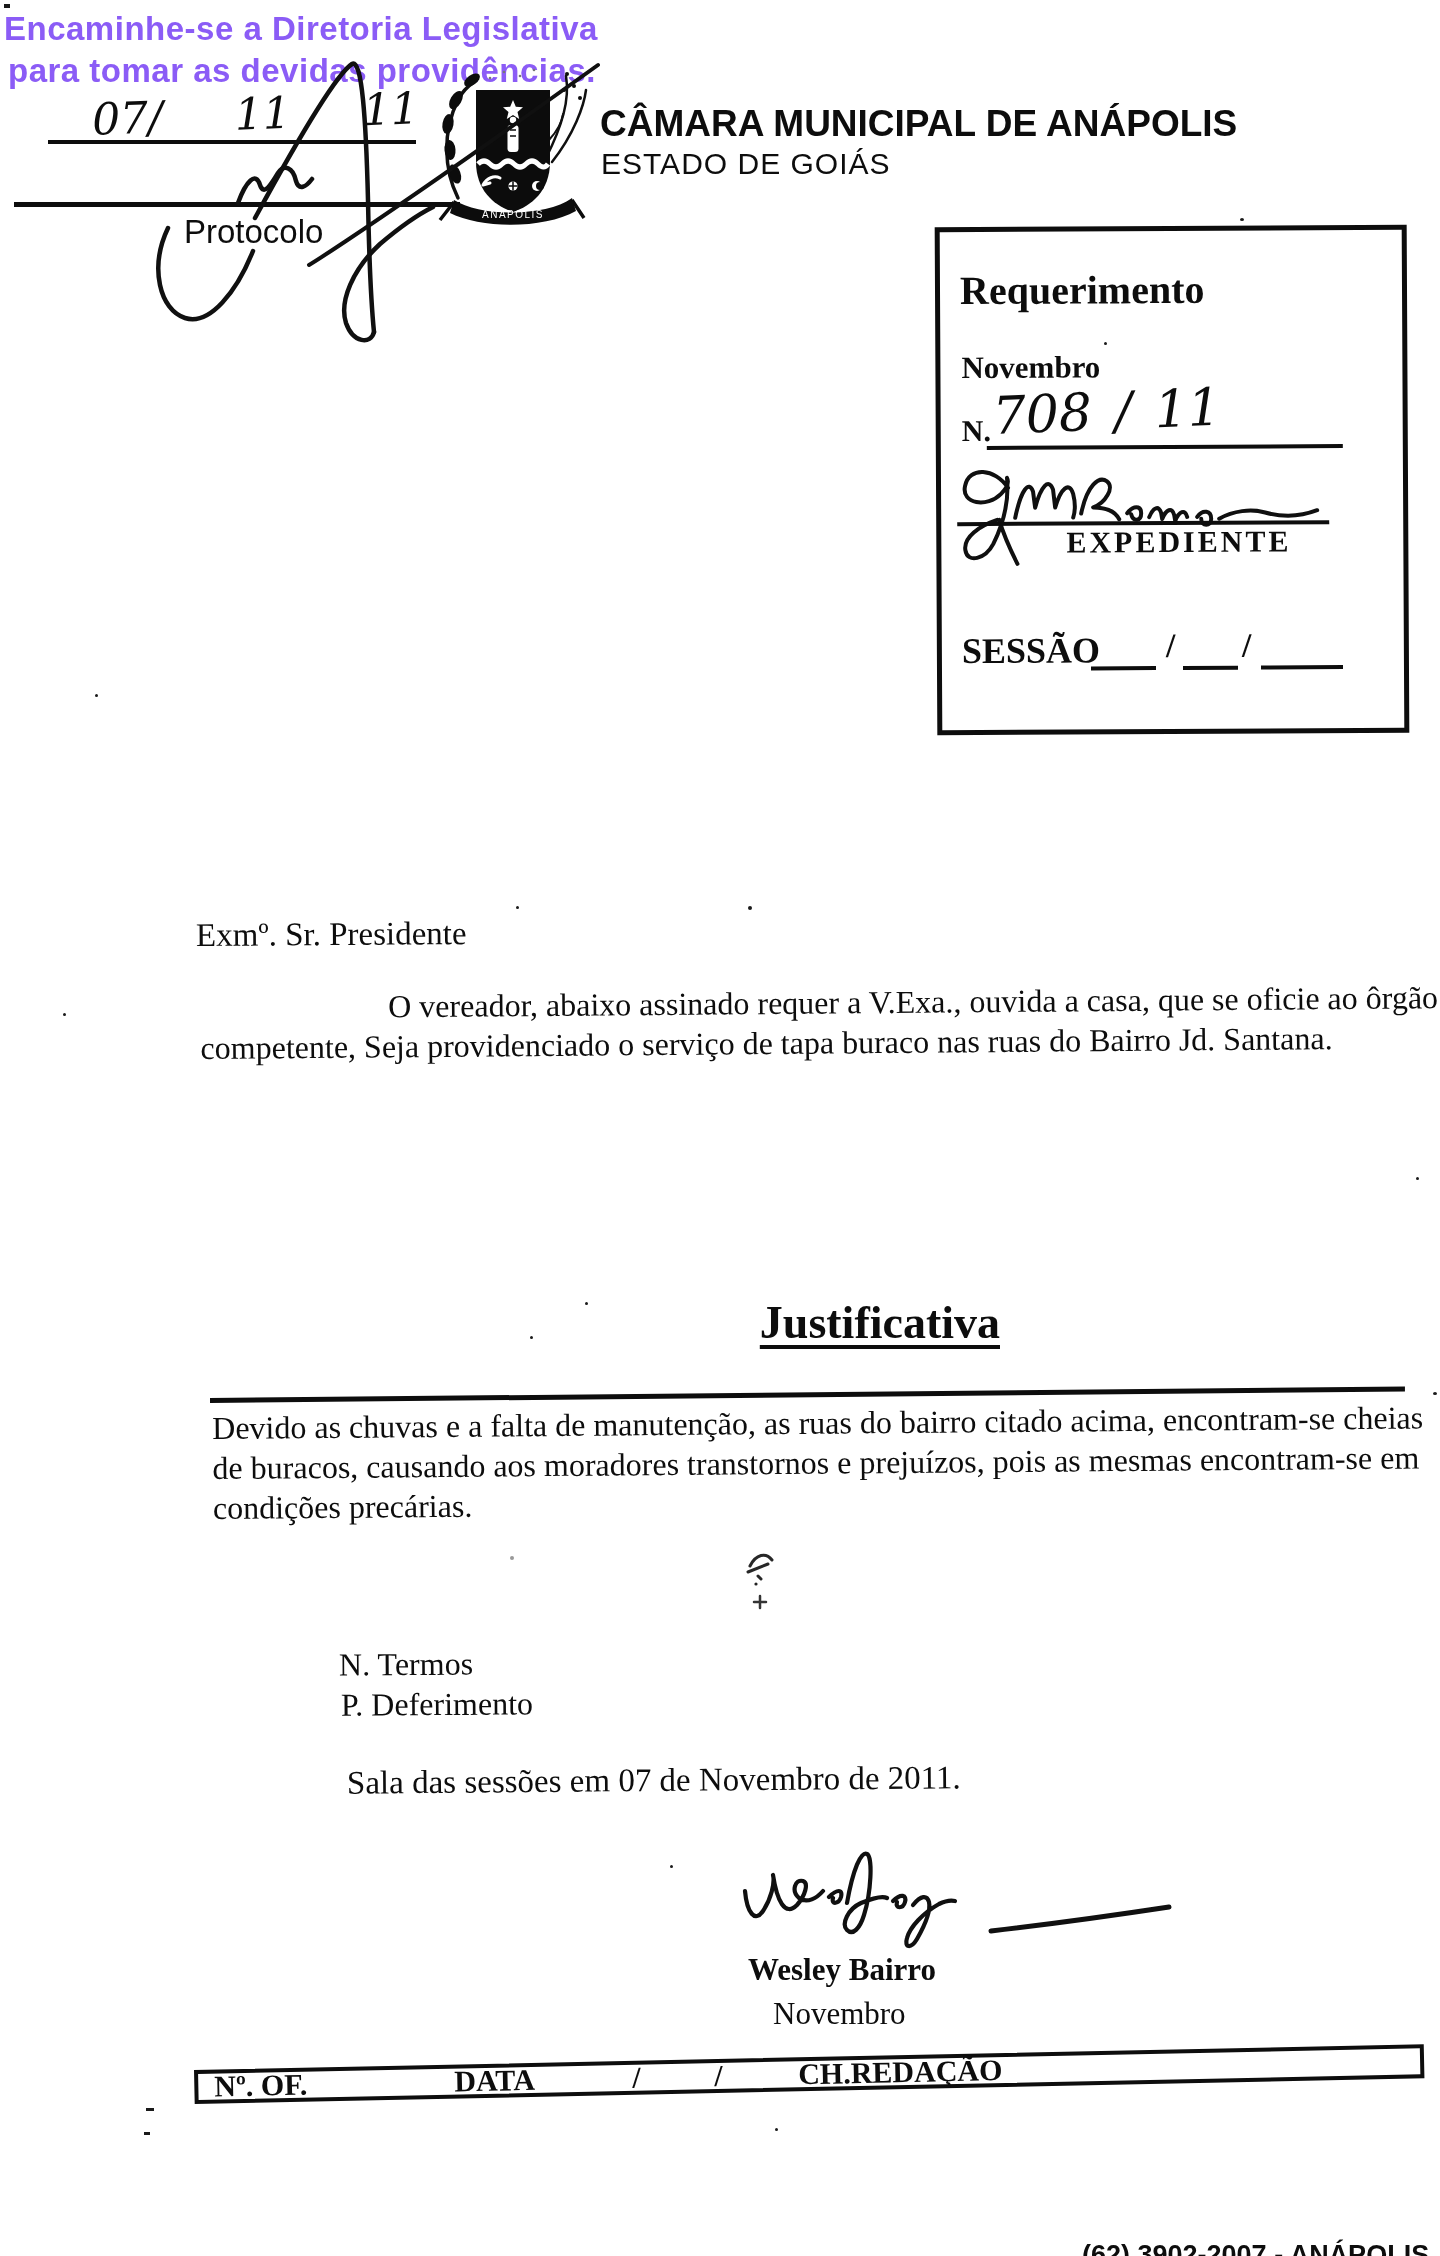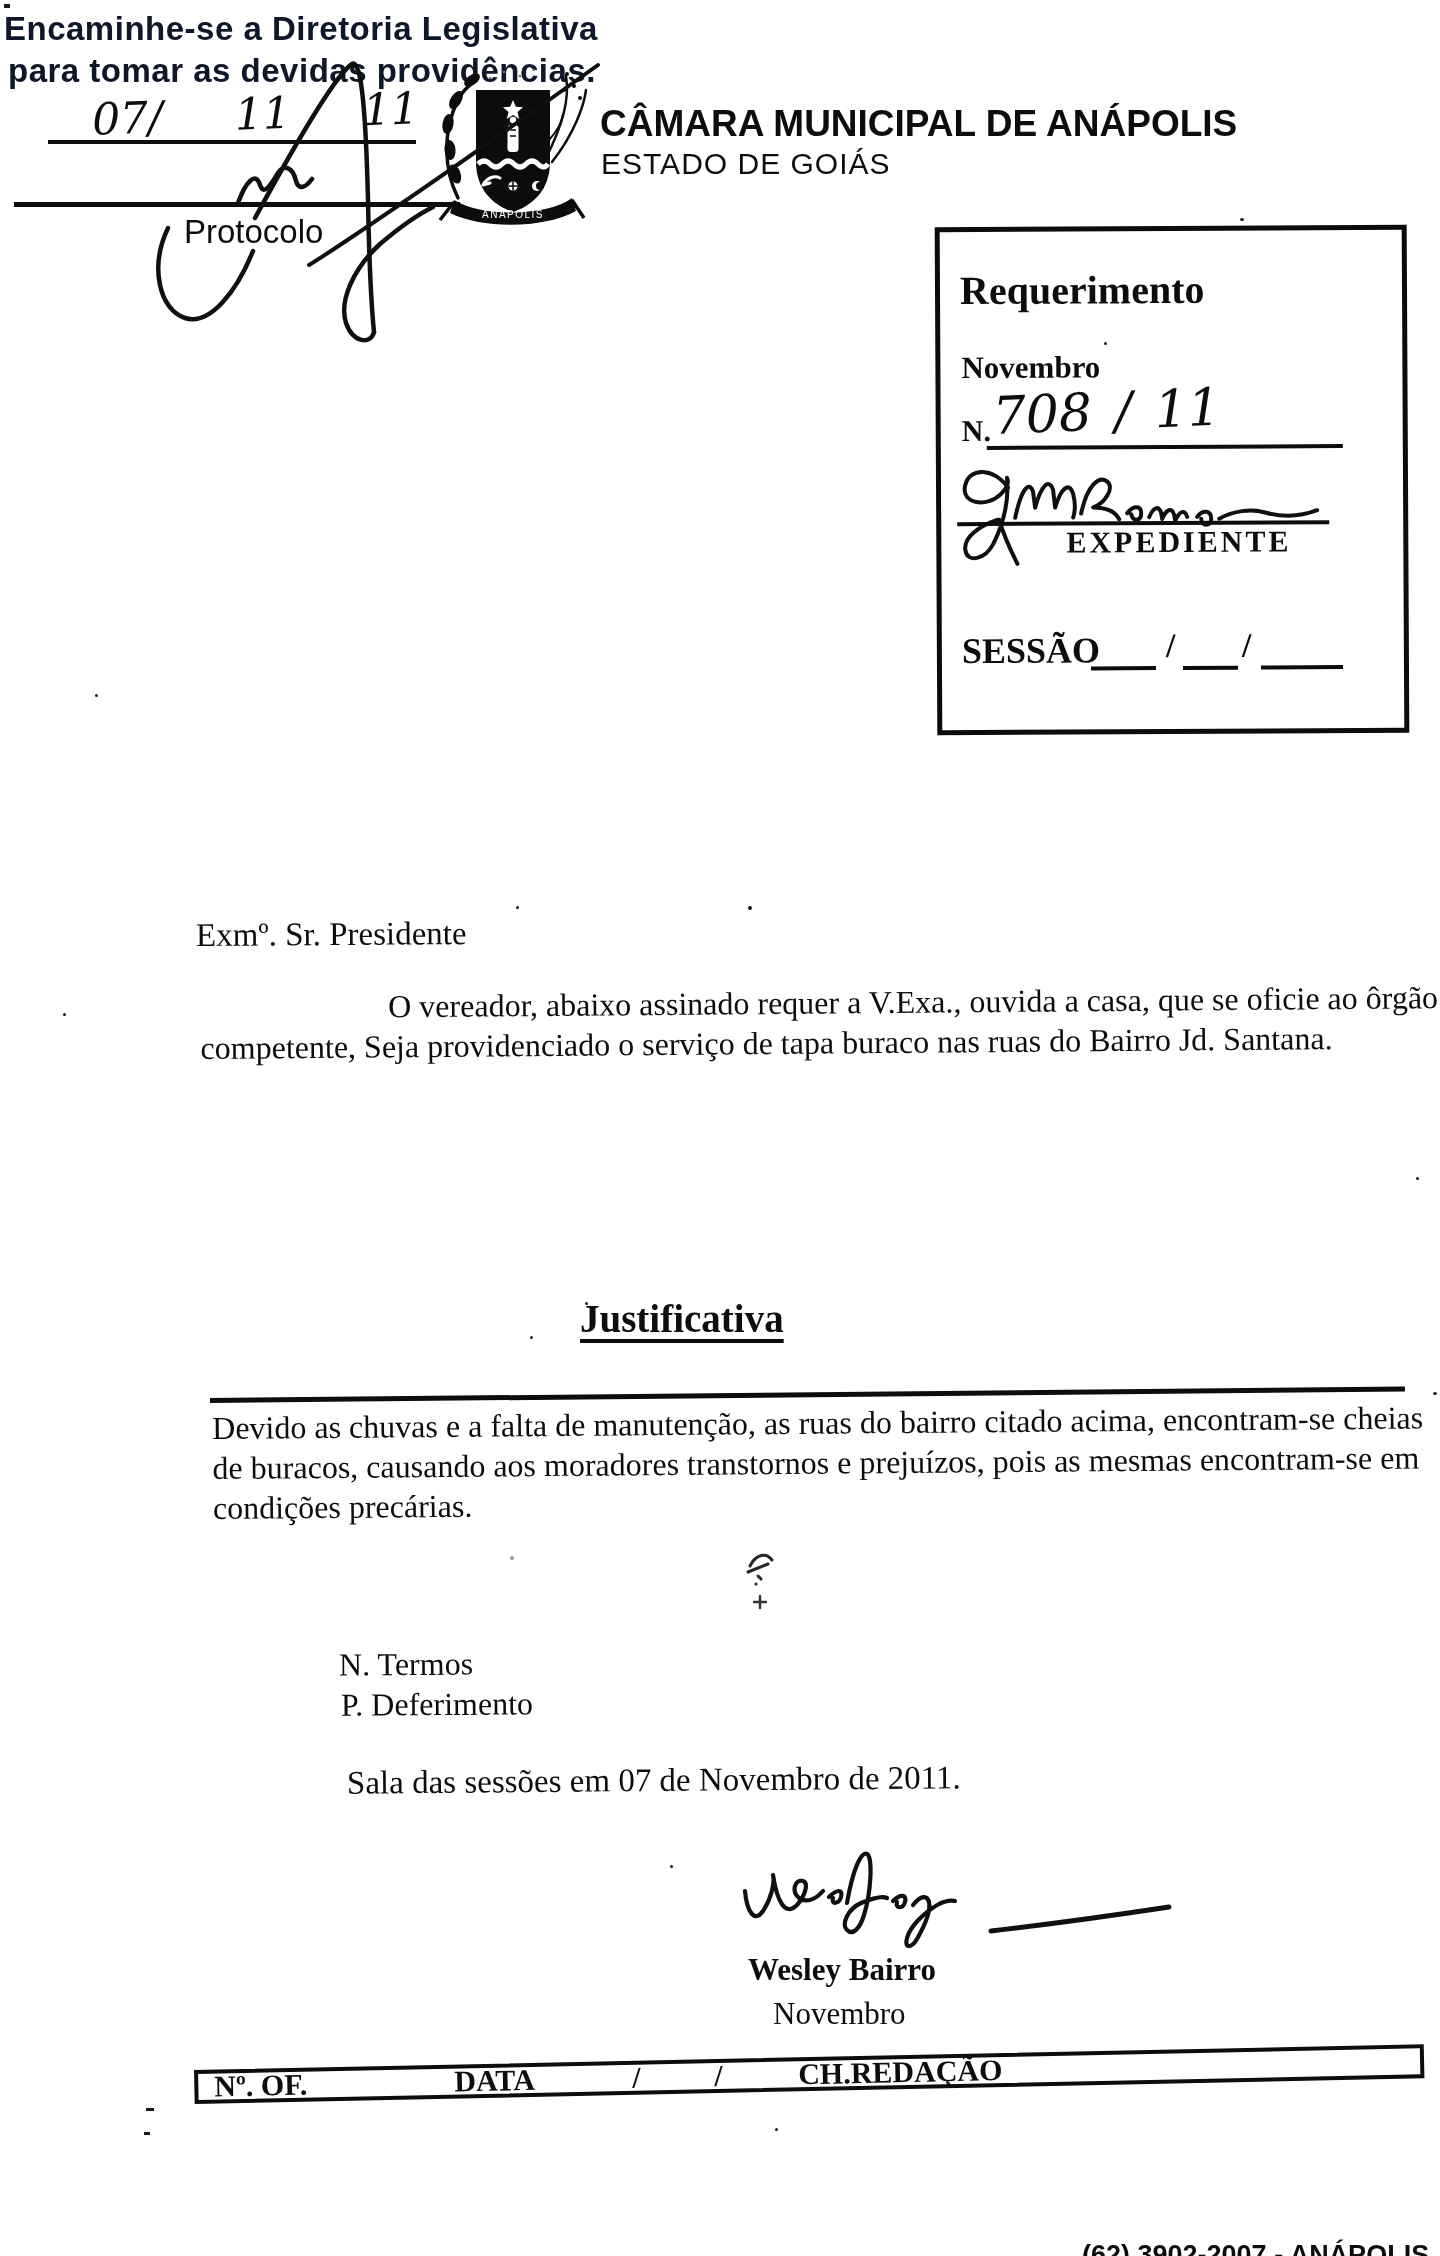--- a/index.html
+++ b/index.html
@@ -6,42 +6,42 @@
   .page{
     position:relative;width:1440px;height:2256px;margin:0 auto;
     background:#ffffff;overflow:hidden;
     font-family:"Liberation Serif", serif;color:#0d0d0d;
   }
   .abs{position:absolute;}
   .sans{font-family:"Liberation Sans", sans-serif;}
   .hand{font-family:"DejaVu Serif", serif;font-style:italic;}
   .hline{background:#0d0d0d;}
   
-  .stamp-line{font-size:33px;font-weight:600;letter-spacing:.5px;color:#0f172a;white-space:nowrap;}
+  .stamp-line{font-size:33px;font-weight:600;letter-spacing:.5px;color:#8b5cf6;white-space:nowrap;}
   .hand-date{font-size:44px;word-spacing:58px;transform:rotate(-2deg);white-space:nowrap;}
   .presidente{font-size:33px;font-weight:500;}
   
   .org{font-size:37px;font-weight:bold;white-space:nowrap;}
   .state{font-size:30px;letter-spacing:1px;white-space:nowrap;}
   
   .pbox{border:5px solid #0d0d0d;width:462px;height:498px;transform:rotate(-0.3deg);}
   .pbox-title{font-size:40px;font-weight:bold;}
   .pbox-sub{font-size:31px;font-weight:bold;}
   .pbox-n{font-size:30px;font-weight:bold;}
   .pbox-num{font-size:52px;transform:rotate(-2deg);word-spacing:6px;white-space:nowrap;}
   .expediente{font-size:30px;font-weight:bold;letter-spacing:3px;white-space:nowrap;}
   .sessao{font-size:36px;font-weight:bold;}
   .slash{font-size:34px;font-weight:bold;}
   .fill-line{border-bottom:4px solid #0d0d0d;display:inline-block;height:30px;}
   
   .salut{font-size:33px;transform:rotate(-0.4deg);}
   .para{font-size:32px;line-height:40px;transform:rotate(-0.5deg);transform-origin:left top;text-align:left;}
   .p1{width:1250px;text-indent:188px;}
   .p2{width:1245px;}
-  .just{font-size:39px;font-weight:bold;text-decoration:underline;text-decoration-thickness:4px;text-underline-offset:7px;text-align:left;width:420px;font-family:Liberation Serif, serif;}
+  .just{font-size:46px;font-weight:bold;text-decoration:underline;text-decoration-thickness:4px;text-underline-offset:7px;text-align:right;width:420px;font-family:Liberation Serif, serif;}
   .rule{height:5px;transform:rotate(-0.55deg);transform-origin:left center;}
   .closing{font-size:32px;white-space:nowrap;transform:rotate(-0.4deg);}
   .sala{font-size:33px;white-space:nowrap;transform:rotate(-0.5deg);}
   .author{font-size:31px;font-weight:bold;white-space:nowrap;}
   .role{font-size:31px;white-space:nowrap;}
   
   .obar{width:1222px;height:26px;border:4px solid #0d0d0d;transform:rotate(-1.2deg);transform-origin:left top;}
   .obar span{position:absolute;top:-4px;font-size:30px;font-weight:bold;white-space:nowrap;}
   
   .footer-cut{font-size:27px;font-weight:bold;white-space:nowrap;}

